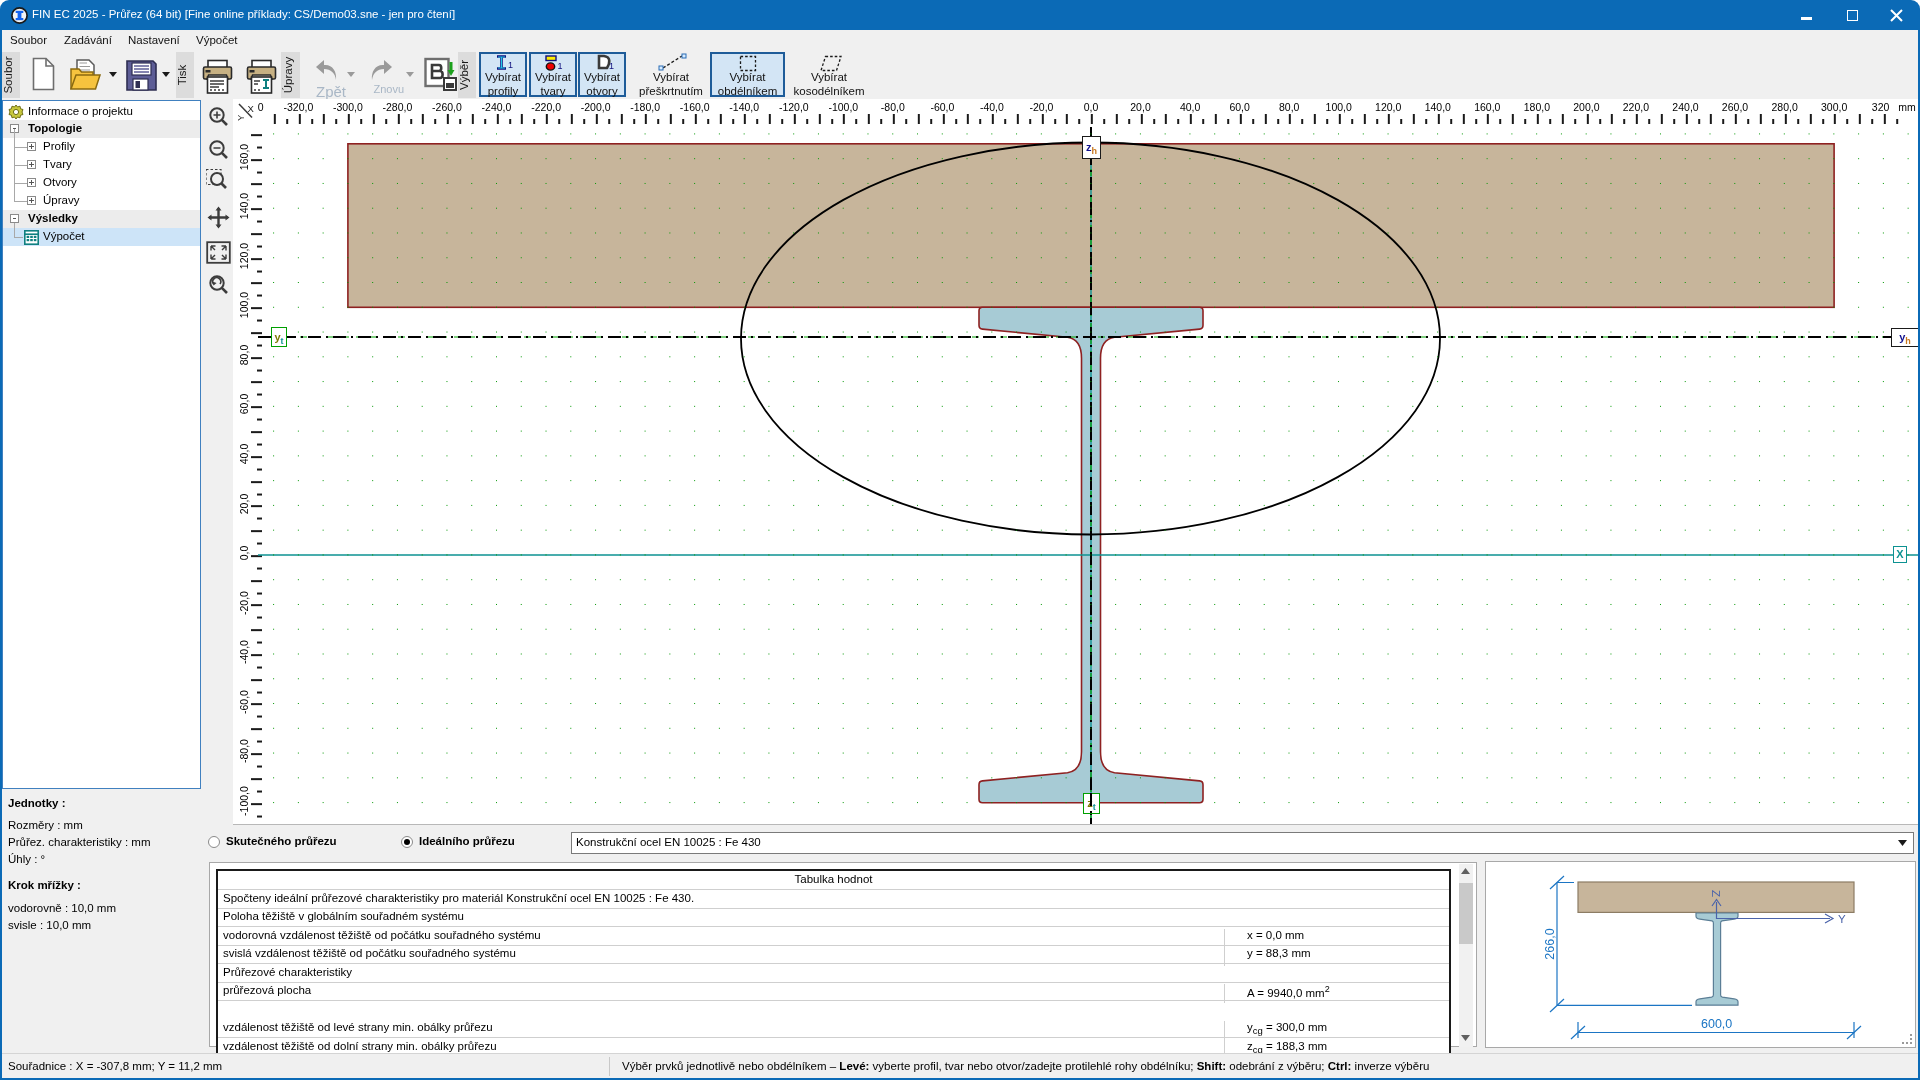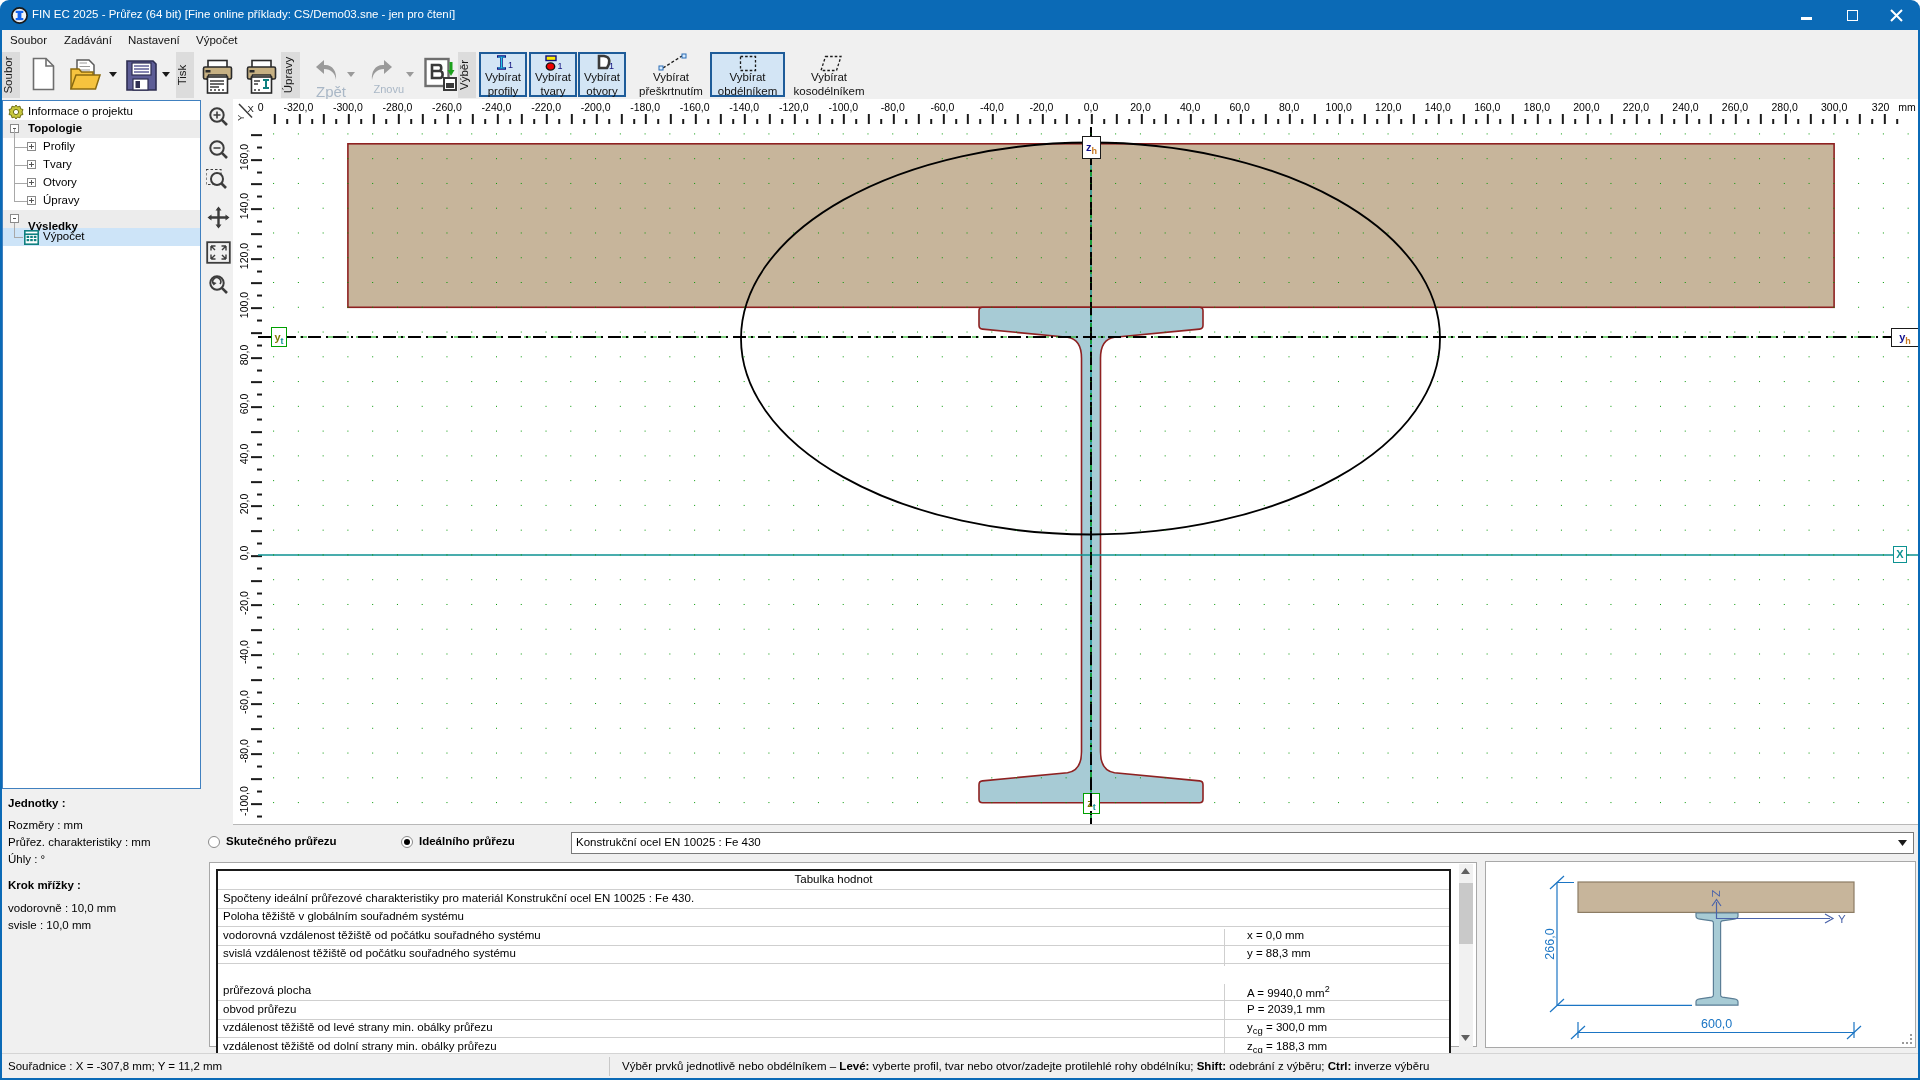--- a/index.html
+++ b/index.html
@@ -224,21 +224,21 @@
       </div>
 <div class="abs" style="left:11px;top:100px;width:13px;height:1px;background:#a8a8a8"></div>
 <div class="pm" style="left:24px;top:95px">
         <div style="position:absolute;left:1px;top:3px;width:5px;height:1px;background:#555"></div>
         <div style="position:absolute;left:3px;top:1px;width:1px;height:5px;background:#555"></div>
       </div>
 <div class="trow" style="top:91px">
         <span style="position:absolute;left:40px;top:2px">Úpravy</span>
       </div>
 <div class="trow" style="top:109px;font-weight:bold">
-        <span style="position:absolute;left:25px;top:10px">Výsledky</span>
+        <span style="position:absolute;left:25px;top:2px">Výsledky</span>
       </div>
 <div class="pm" style="left:7px;top:113px">
         <div style="position:absolute;left:2px;top:3px;width:3px;height:1px;background:#555"></div>
       </div>
 <div class="abs" style="left:11px;top:122px;width:1px;height:14px;background:#a8a8a8"></div>
 <div class="abs" style="left:11px;top:136px;width:9px;height:1px;background:#a8a8a8"></div>
 <svg class="abs" style="left:21px;top:129px" width="15" height="15" viewBox="0 0 15 15">
 <rect x="0.8" y="0.8" width="13.4" height="13.4" fill="#fff" stroke="#0f8080" stroke-width="1.6"></rect>
 <rect x="0.8" y="0.8" width="13.4" height="3.4" fill="#fff" stroke="#0f8080" stroke-width="1.6"></rect>
 <g fill="#0f8080">
@@ -409,27 +409,26 @@
             <span class="lc">Poloha těžiště v globálním souřadném systému</span>
           </div>
 <div class="trw" style="top:55.5px">
             <span class="lc">vodorovná vzdálenost těžiště od počátku souřadného systému</span>
             <span class="rc">x = 0,0 mm</span>
           </div>
 <div class="trw" style="top:74.0px">
             <span class="lc">svislá vzdálenost těžiště od počátku souřadného systému</span>
             <span class="rc">y = 88,3 mm</span>
           </div>
+<div class="trw" style="top:92.5px">
+            <span class="lc">Průřezové charakteristiky</span>
+          </div>
 <div class="trw" style="top:111.0px">
             <span class="lc">průřezová plocha</span>
             <span class="rc">A = 9940,0 mm<span style="font-size:9px;vertical-align:super">2</span></span>
-          </div>
-<div class="trw" style="top:129.5px">
-            <span class="lc">obvod průřezu</span>
-            <span class="rc">P = 2039,1 mm</span>
           </div>
 <div class="trw" style="top:148.0px">
             <span class="lc">vzdálenost těžiště od levé strany min. obálky průřezu</span>
             <span class="rc">y<sub style="font-size:9.5px">cg</sub> = 300,0 mm</span>
           </div>
 <div class="trw" style="top:166.5px">
             <span class="lc">vzdálenost těžiště od dolní strany min. obálky průřezu</span>
             <span class="rc">z<sub style="font-size:9.5px">cg</sub> = 188,3 mm</span>
           </div>
 </div>

